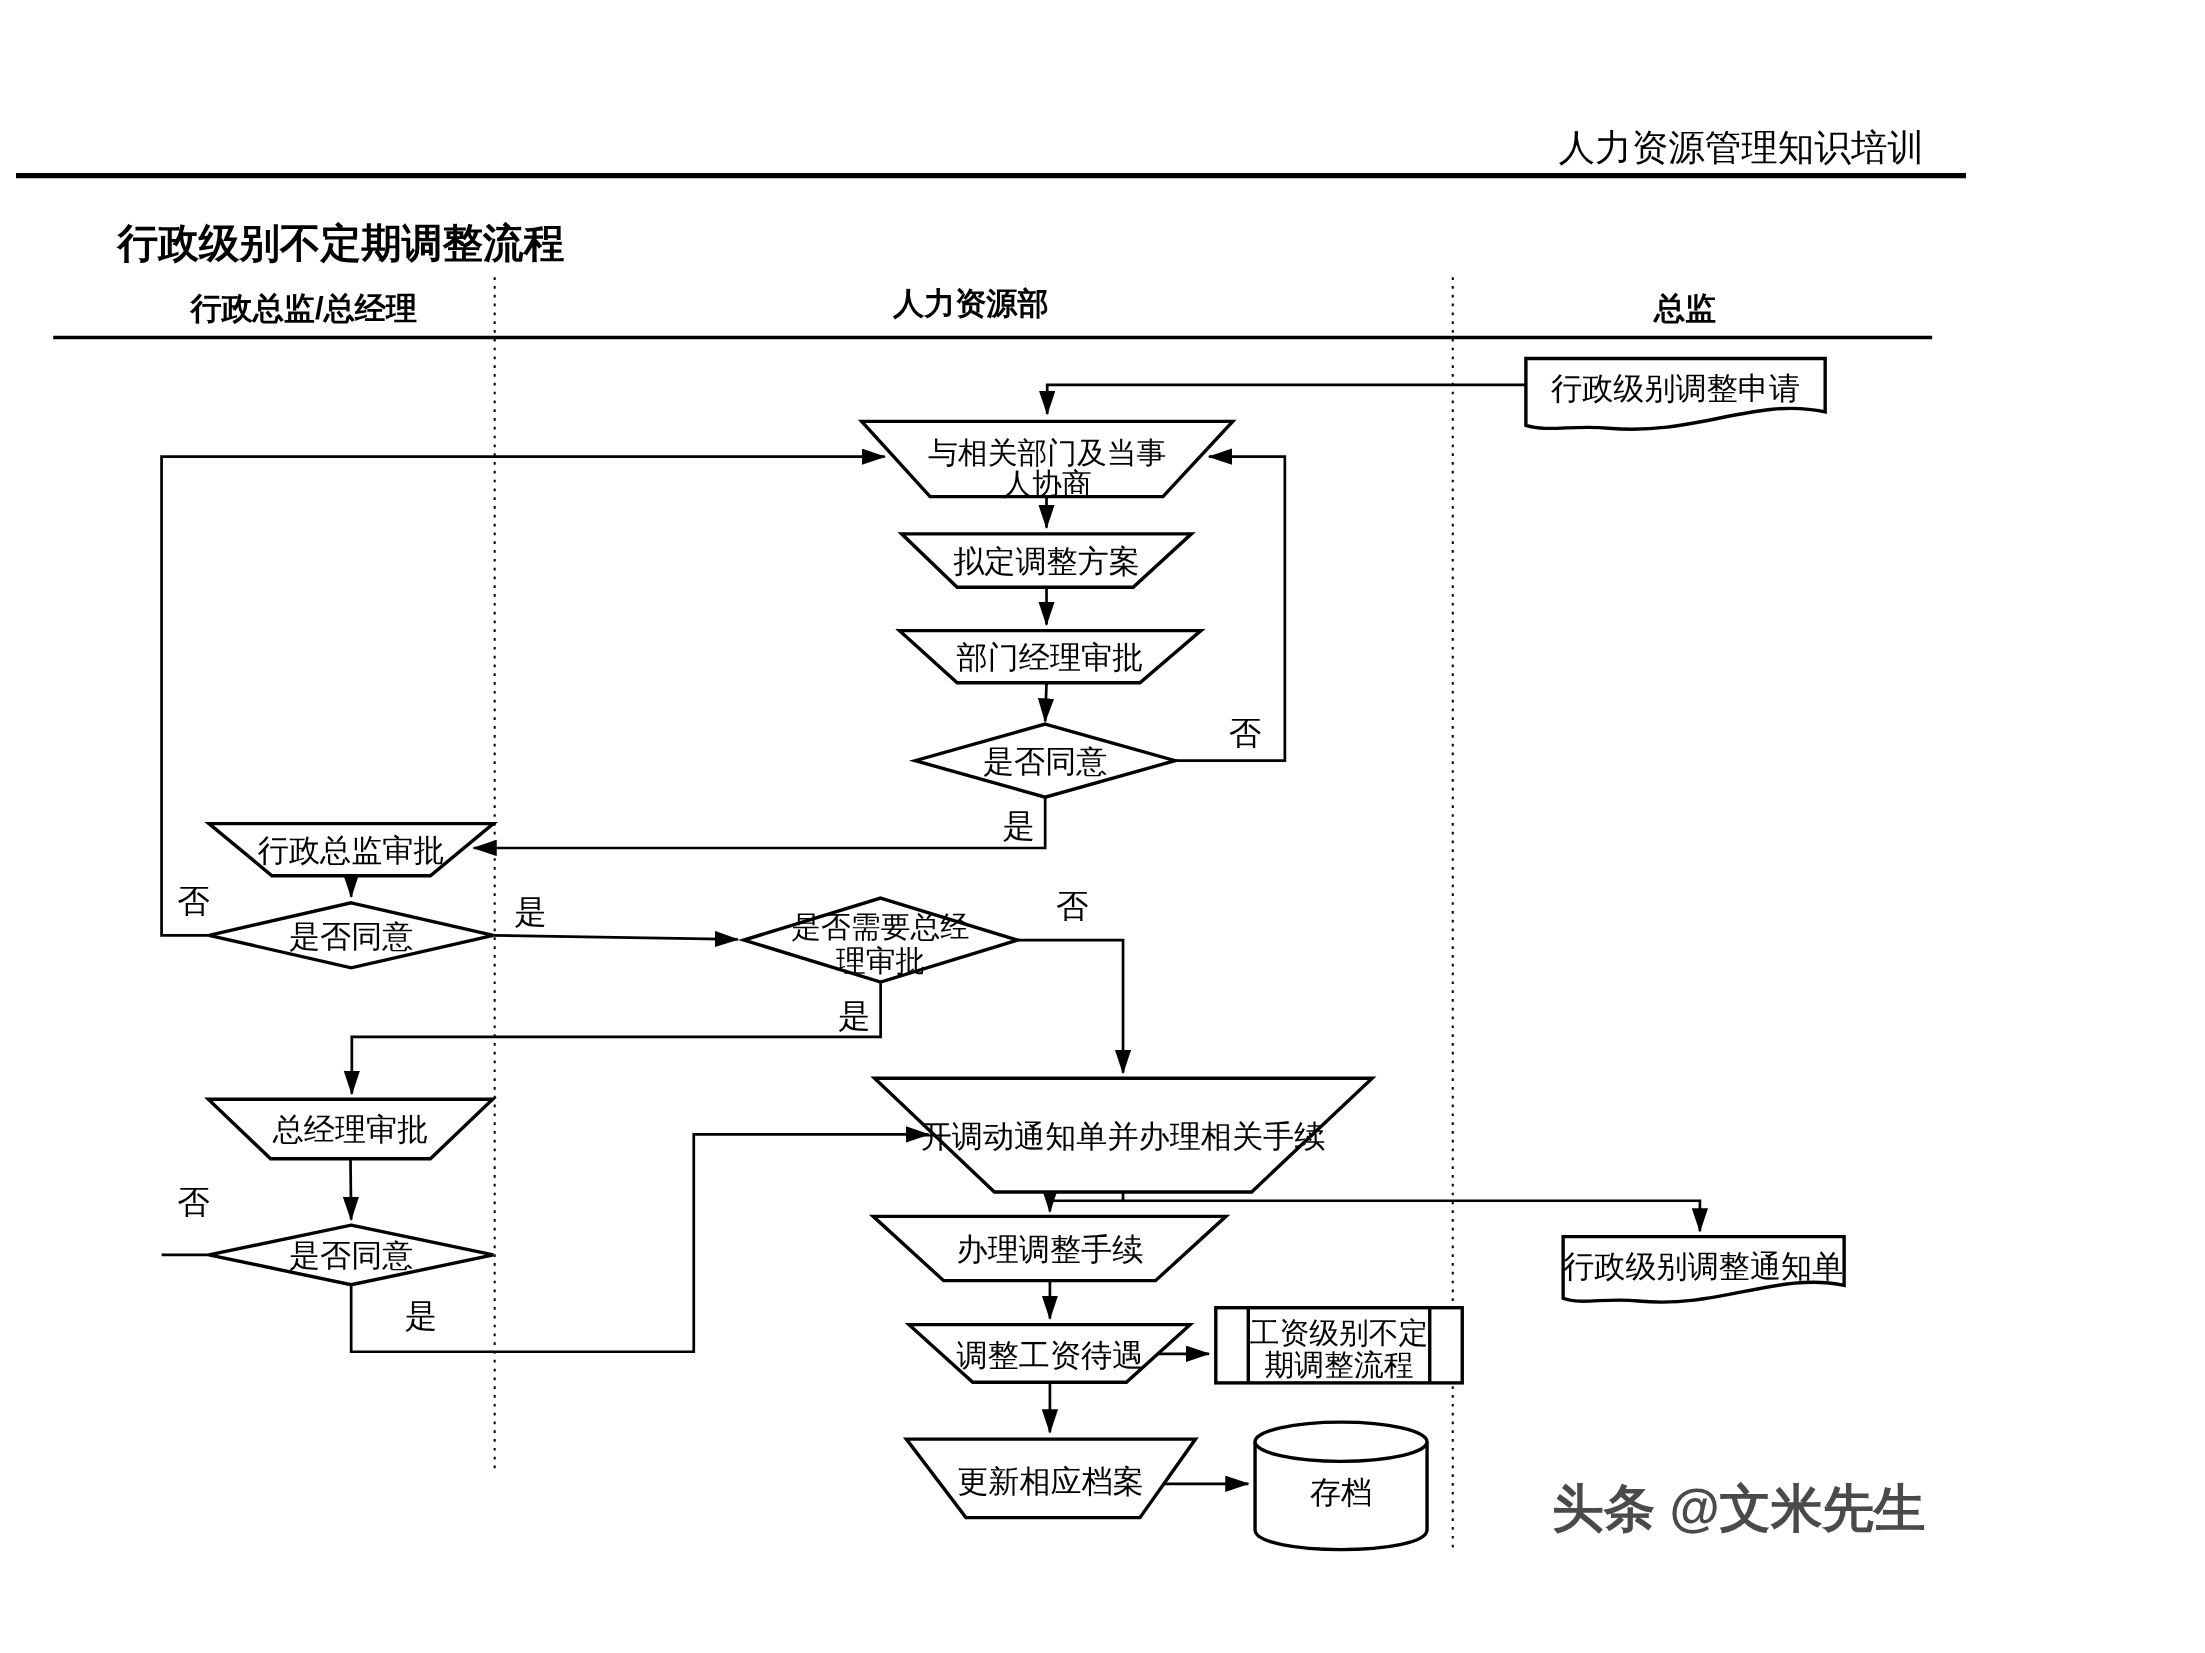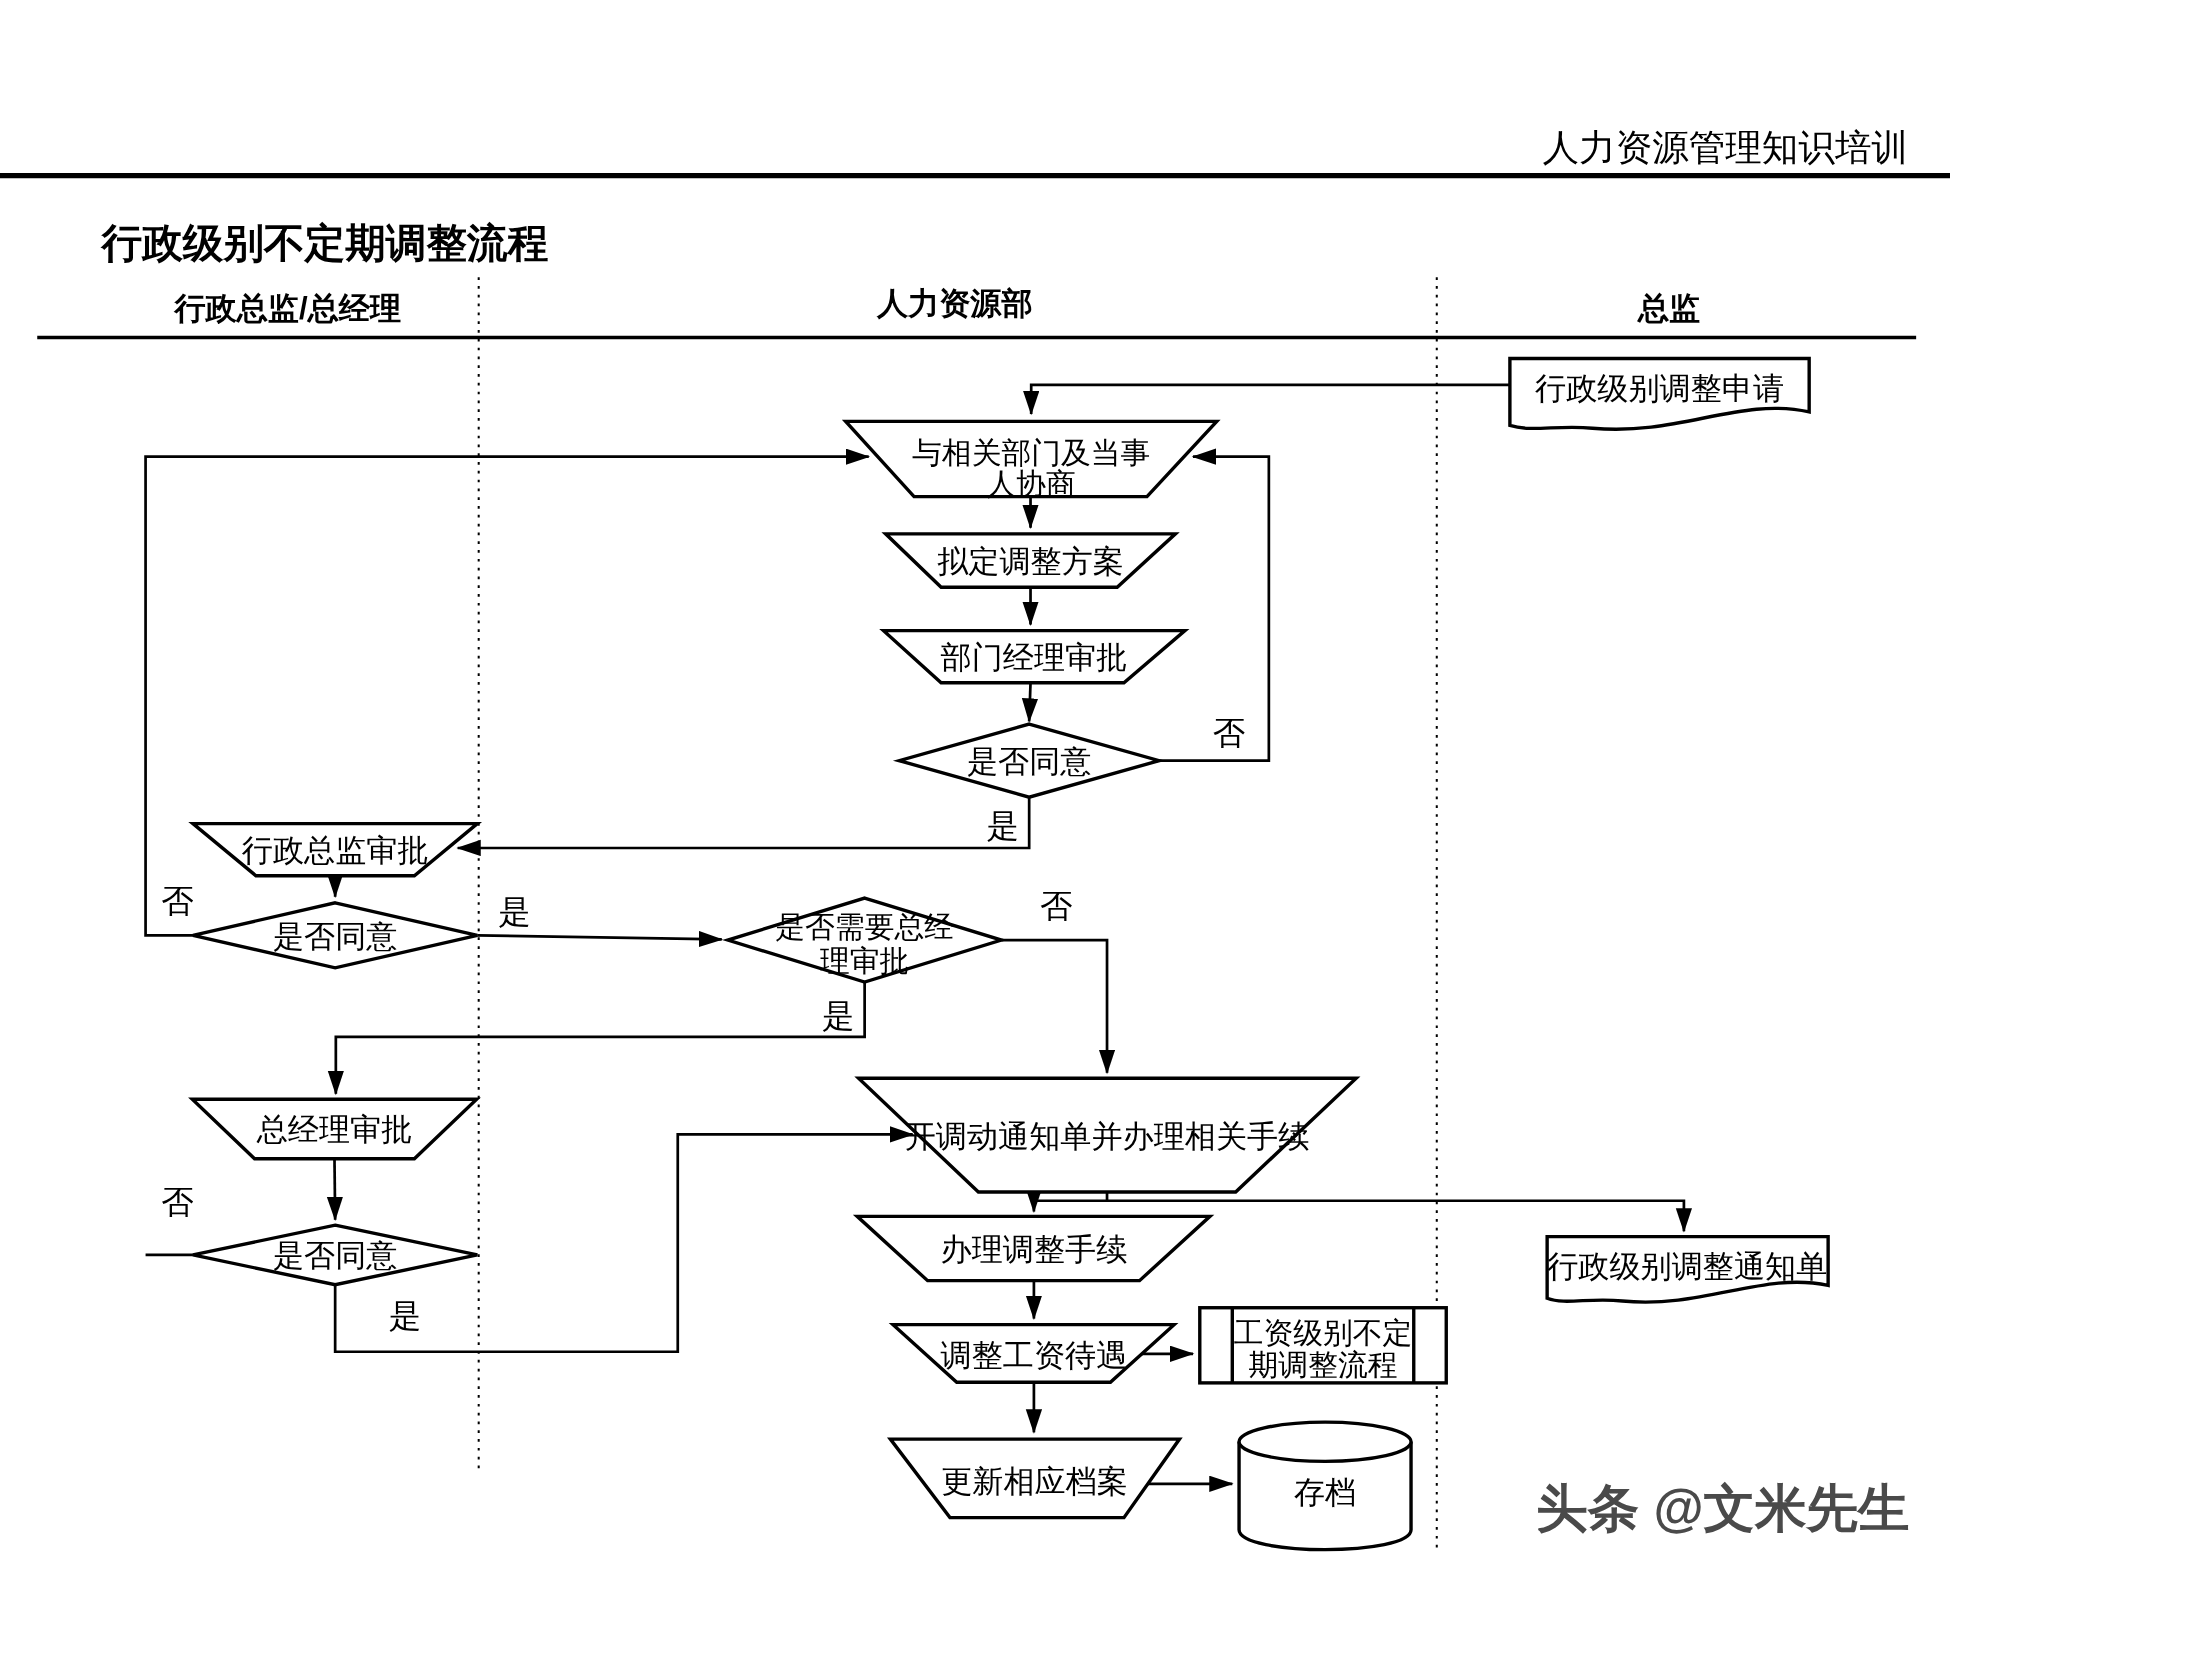--- a/index.html
+++ b/index.html
@@ -1,16 +1,16 @@
 <!DOCTYPE html>
 <html style="font-size:12.3px"><head>
 <meta charset="utf-8">
 <style>
   html,body{margin:0;padding:0;background:#fff;}
-  .page{position:relative;width:1950px;height:1654px;background:#ffffff;overflow:hidden;}
+  .page{position:relative;width:1950px;height:1654px;background:#ffffff;overflow:hidden;margin-left:16px;}
   svg{display:block;width:100%;height:100%;}
   text{font-family:"Liberation Sans","DejaVu Sans",sans-serif;fill:#000;}
   .hdr{font-size:54px;}
   .title{font-size:60px;font-weight:bold;}
   .lane{font-size:46px;font-weight:bold;}
   .node{font-size:46px;}
   .node2{font-size:44px;}
   .elabel{font-size:48px;}
   .wm{font-size:76px;font-weight:bold;fill:#4a4a4a;}
   .shape{stroke:#000;stroke-width:5;fill:#fff;}

